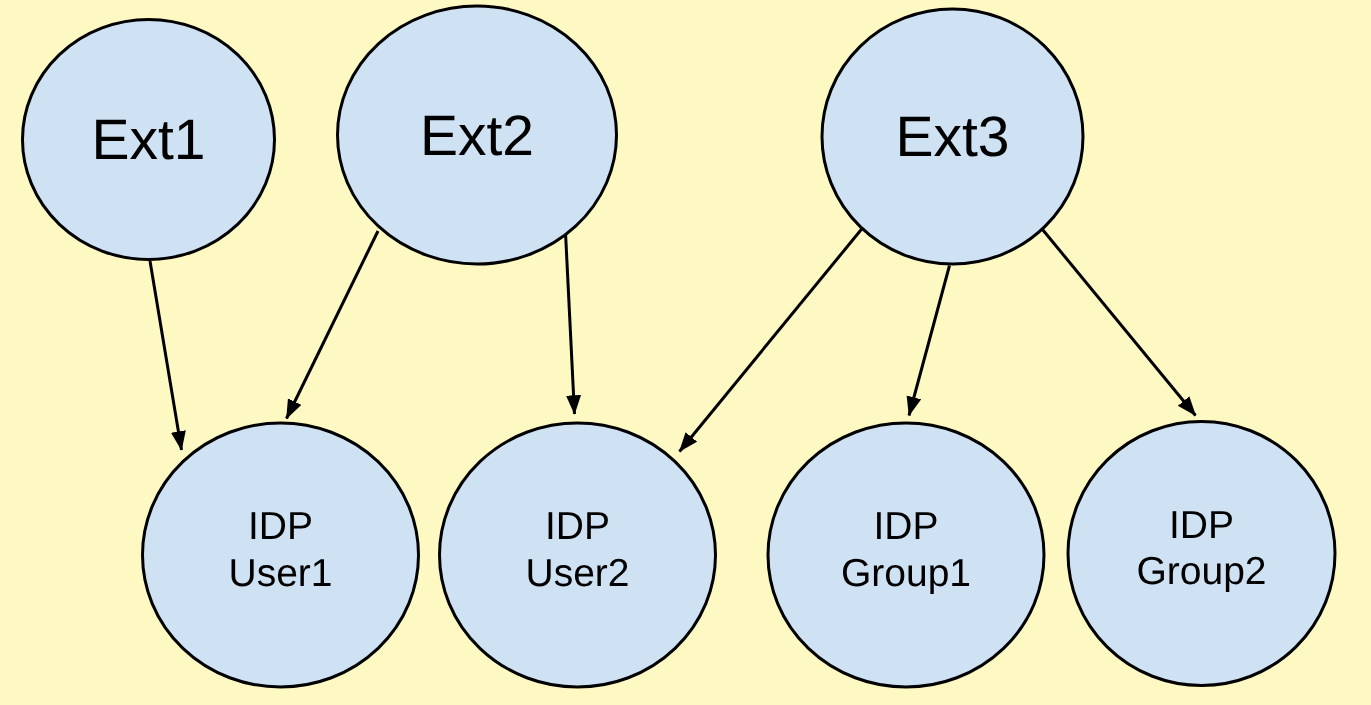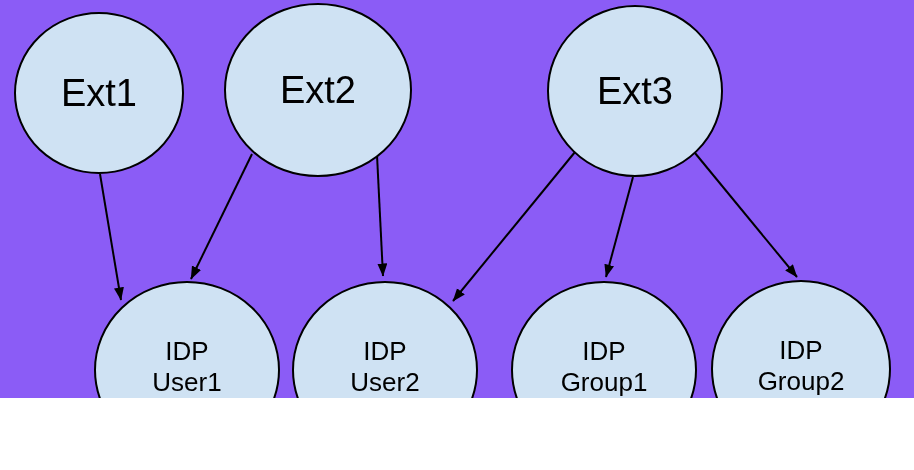--- a/index.html
+++ b/index.html
@@ -4,22 +4,22 @@
 <style>
   html, body {
     margin: 0;
     padding: 0;
     background: #ffffff;
     font-family: "Liberation Sans", sans-serif;
   }
   .canvas {
     position: relative;
     width: 914px;
-    height: 398px;
-    background: #8b5cf6;
+    height: 470px;
+    background: #fef9c3;
     overflow: hidden;
   }
   svg text {
     font-family: "Liberation Sans", sans-serif;
     fill: #000000;
   }
 </style>
 </head>
 <body>
 

